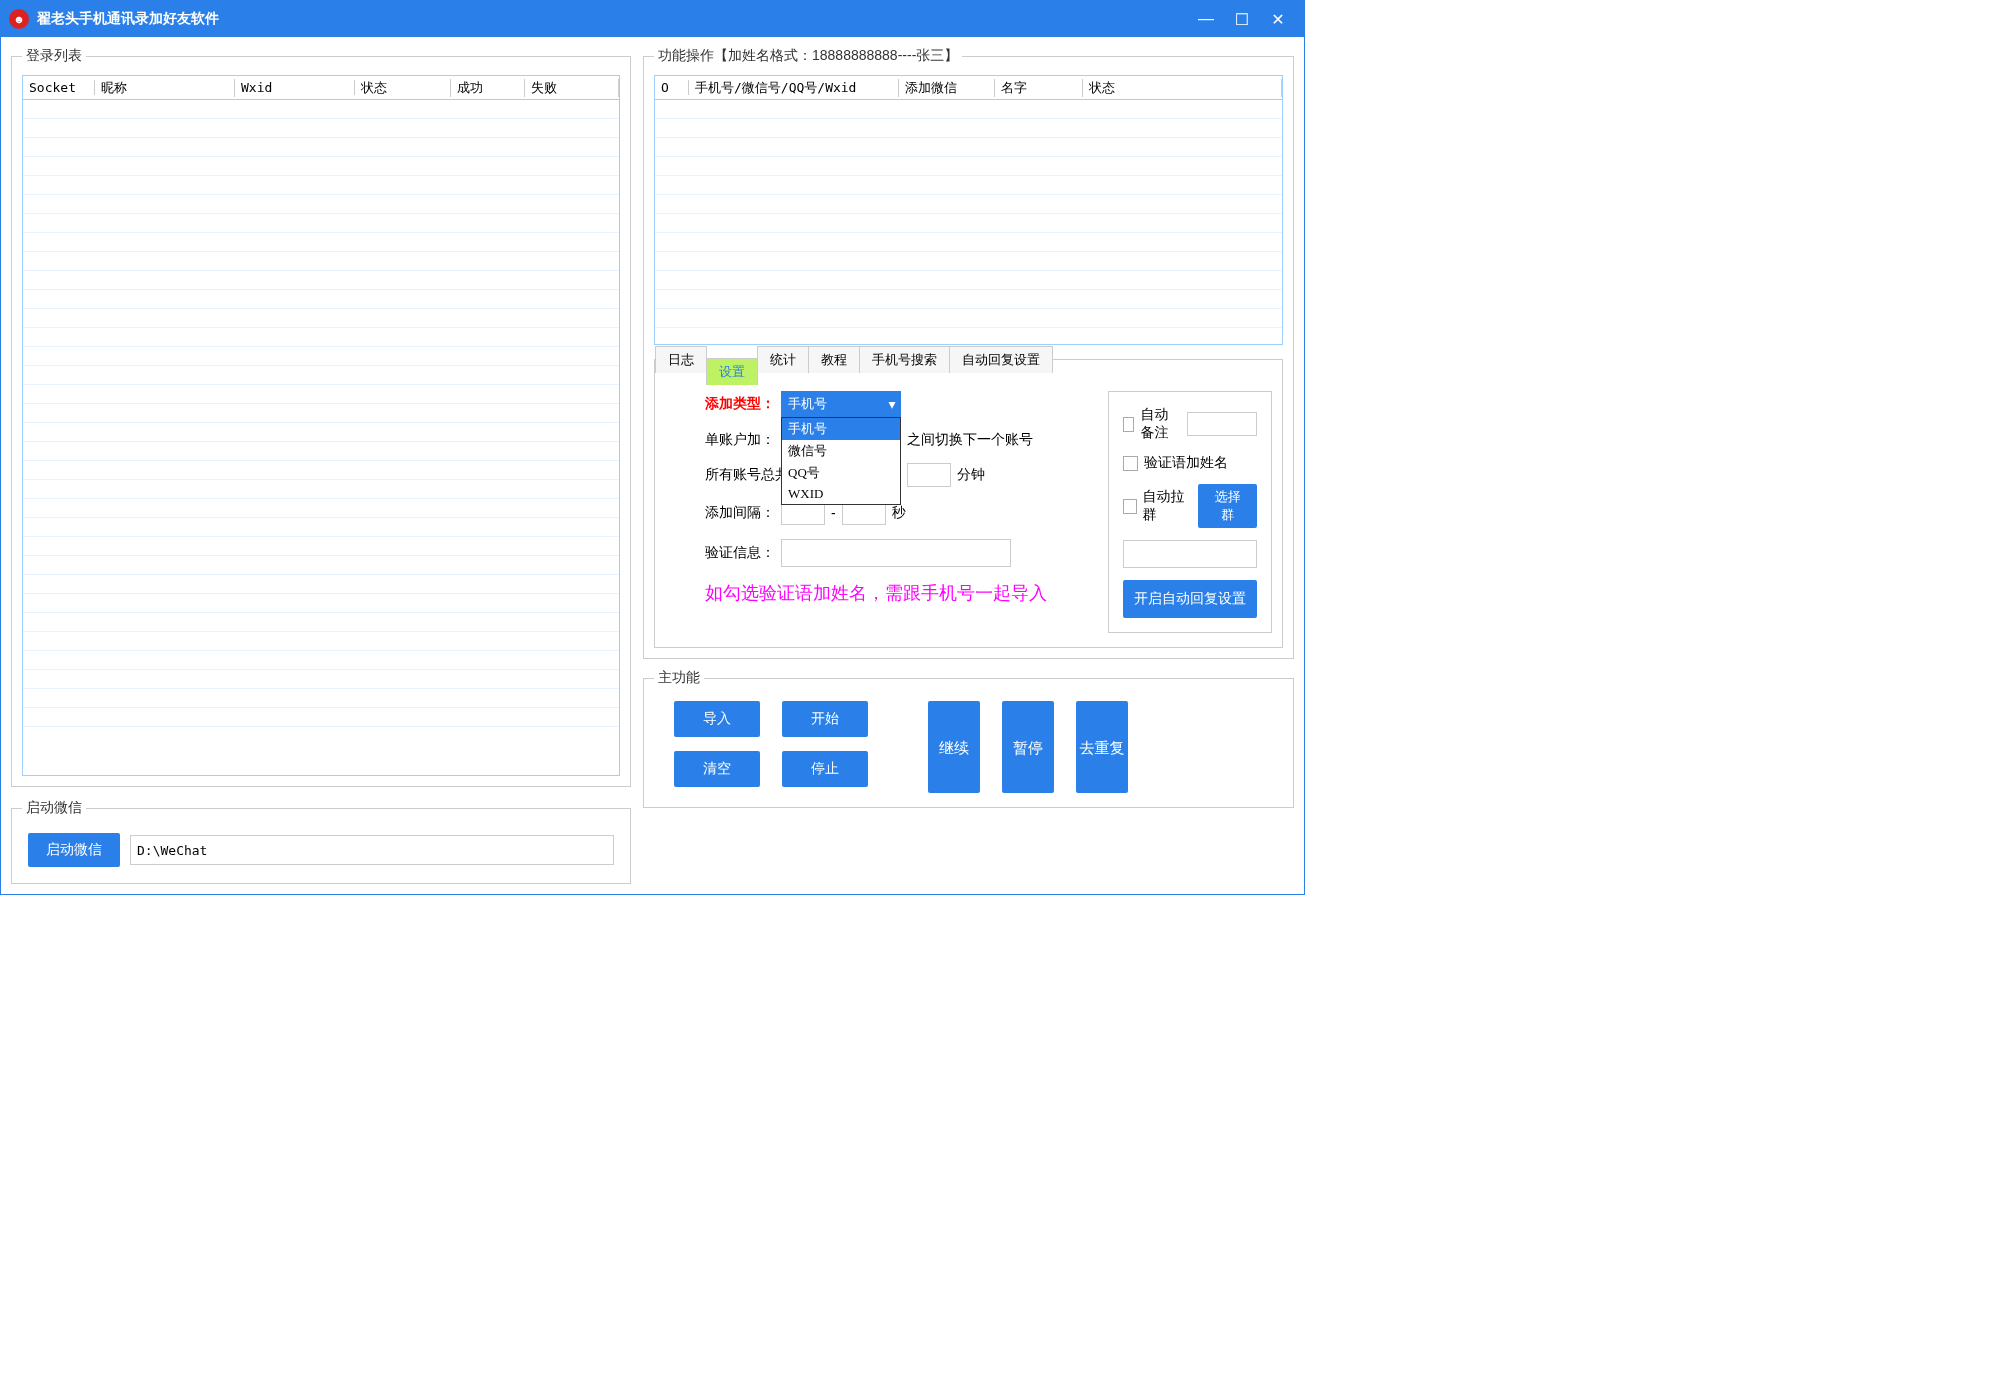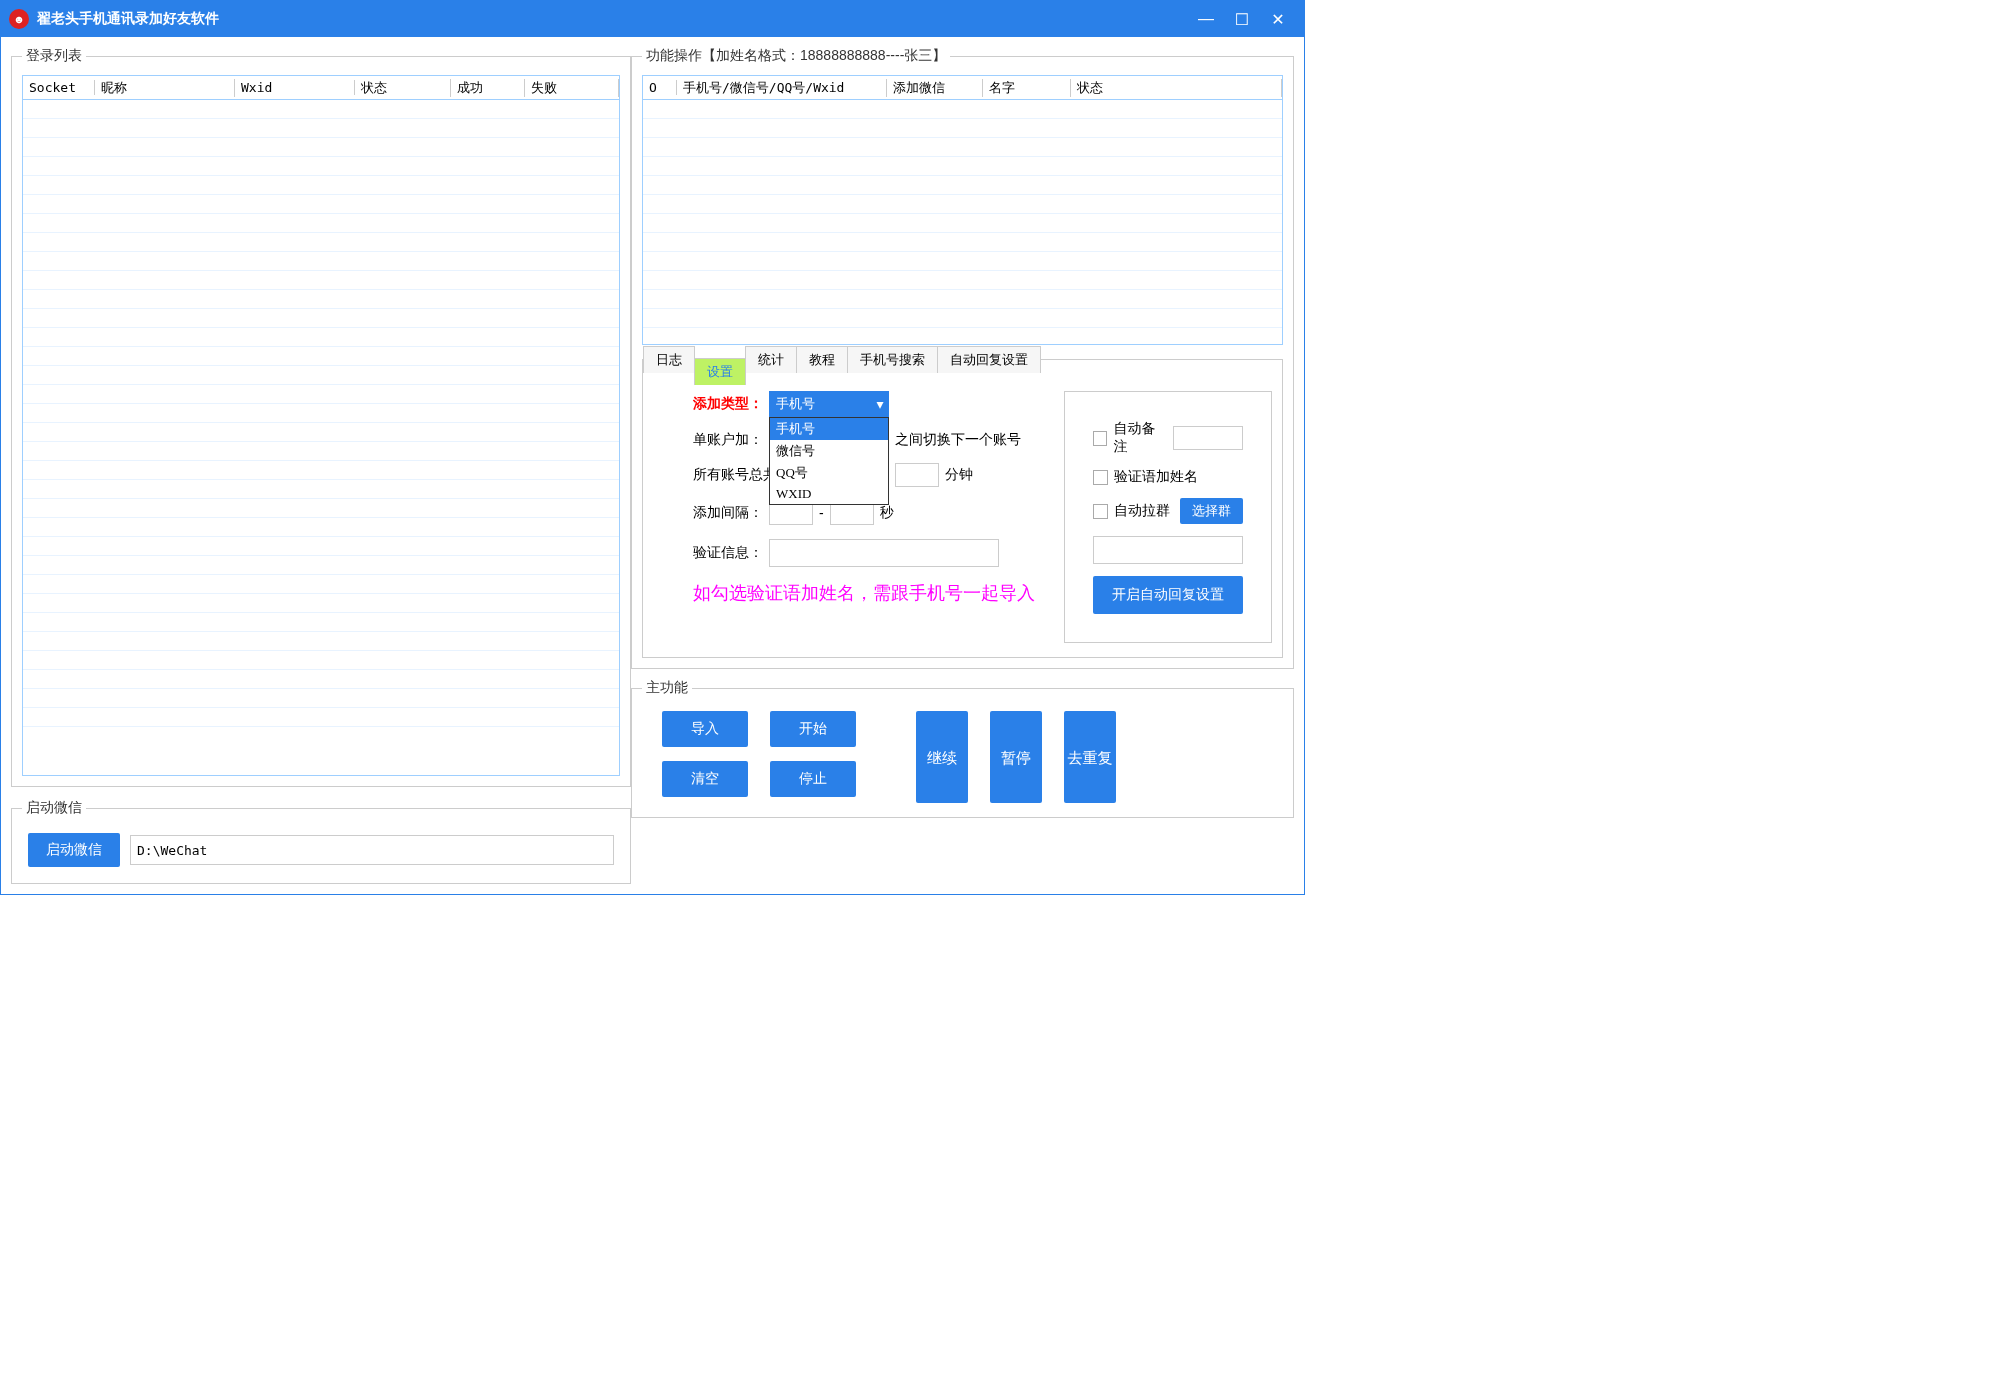--- a/index.html
+++ b/index.html
@@ -30,20 +30,21 @@
 .titlebar .title { font-size: 14px; font-weight: bold; }
 .titlebar .win-ctrls { margin-left: auto; display: flex; }
 .titlebar .win-ctrls div {
   width: 36px; height: 36px;
   display: flex; align-items: center; justify-content: center;
   font-size: 16px; color: #fff;
 }
 .main {
   display: flex;
   padding: 10px;
+  gap: 12px;
   height: calc(100% - 36px);
 }
 .left-pane { width: 620px; display: flex; flex-direction: column; gap: 12px; }
 .right-pane { flex: 1; display: flex; flex-direction: column; gap: 10px; }
 
 fieldset {
   border: 1px solid #ccc;
   padding: 10px;
   position: relative;
 }
@@ -124,22 +125,22 @@
   position: relative; top: 12px;
 }
 .tab-body {
   display: flex;
   gap: 10px;
   margin-top: 18px;
 }
 .settings-left { flex: 1; display: flex; flex-direction: column; gap: 14px; margin-left: 40px; }
 .settings-right {
   border: 1px solid #ccc;
-  padding: 28px;
-  width: 208px;
+  padding: 14px;
+  width: 164px;
   display: flex; flex-direction: column; gap: 12px;
 }
 .form-row { display: flex; align-items: center; gap: 6px; font-size: 14px; }
 .red-label { color: #f00; font-weight: bold; }
 .select-wrap { position: relative; width: 120px; }
 .select-display {
   border: 1px solid #2a80e8;
   background: #2a80e8;
   color: #fff;
   padding: 3px 20px 3px 6px;

